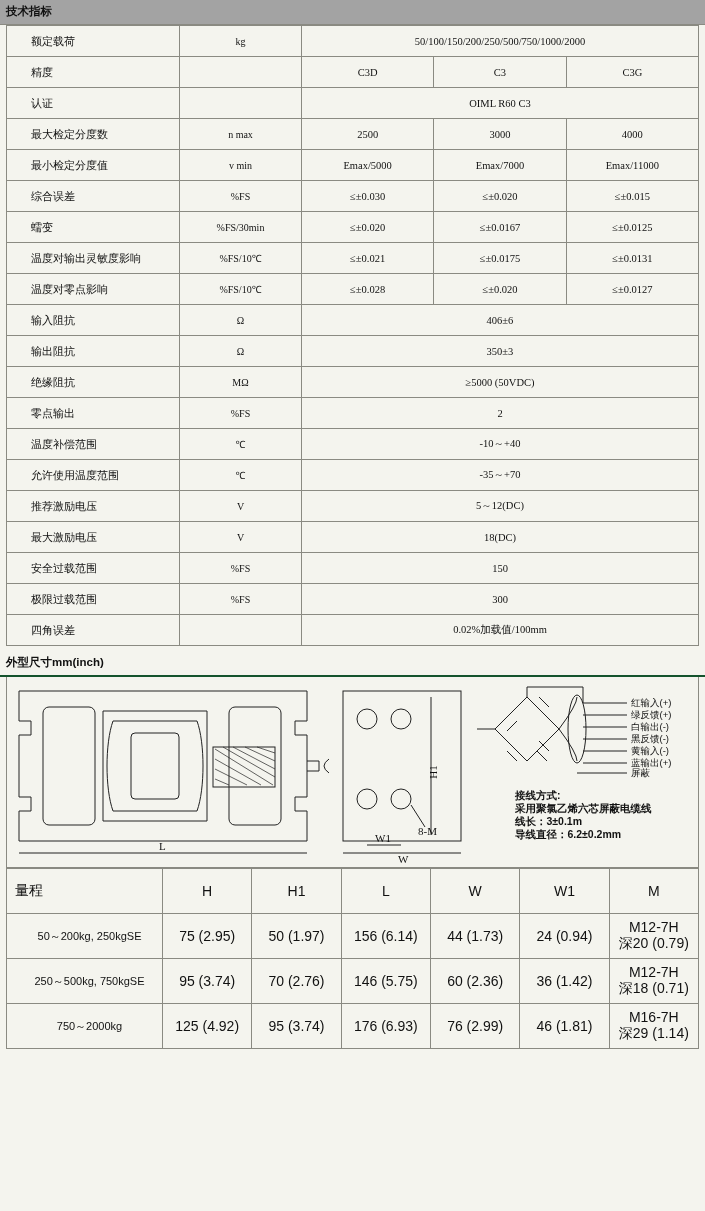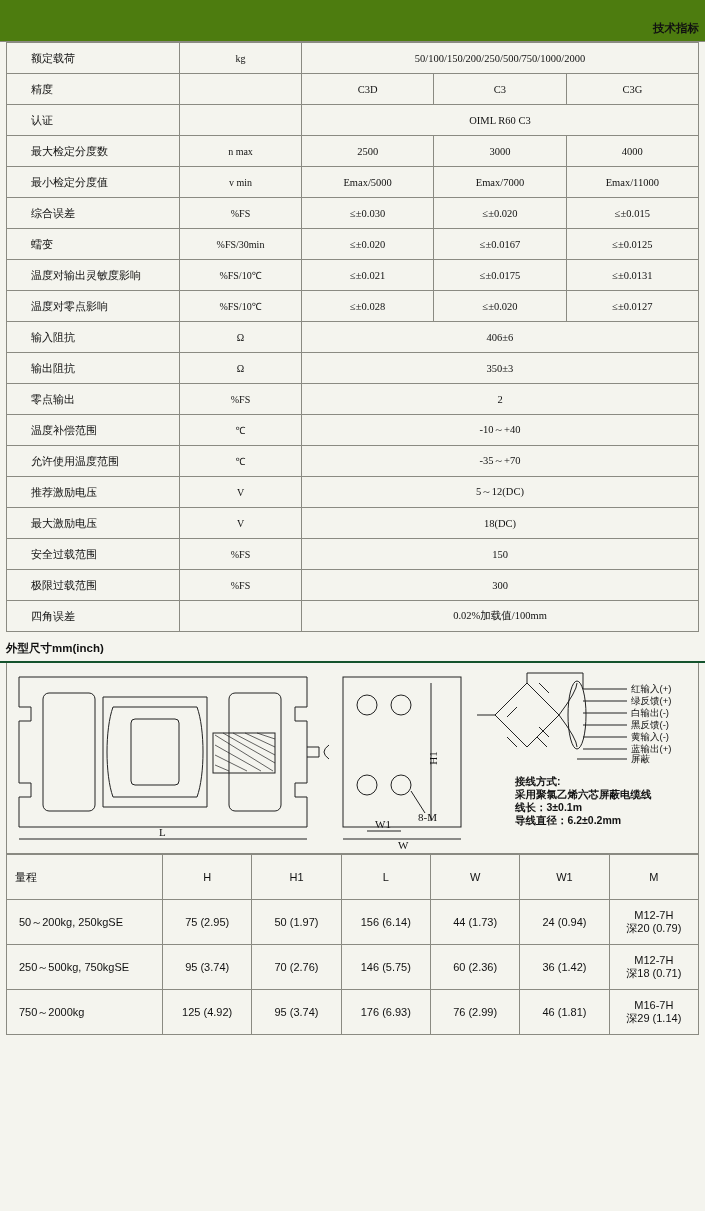--- a/index.html
+++ b/index.html
@@ -7,24 +7,23 @@
     width:705px; min-height:1211px;
     background:#f4f4ee;
     font-family:"Liberation Sans","DejaVu Sans",sans-serif;
     font-size:11px;
     color:#111;
   }
   .page{width:705px;position:relative;padding:0;}
   .section-title{
     font-weight:bold;
     font-size:11.5px;
-    padding:21px 6px 5px 6px;
+    padding:4px 6px 5px 6px;
     border-bottom:1px solid #8a8a82;
-    background:#4d7c0f;
-    text-align:right;
+    background:#a3a3a3;
   }
   table.spec{
     border-collapse:collapse;
     width:693px;
     margin:0 6px;
     background:#f4f4ee;
     table-layout:fixed;
   }
   table.spec td{
     border:1px solid #8a8a82;
@@ -65,27 +64,27 @@
   table.dims{
     border-collapse:collapse;
     width:693px;
     margin:0 6px 10px 6px;
     table-layout:fixed;
   }
   table.dims td,table.dims th{
     border:1px solid #8a8a82;
     text-align:center;
     vertical-align:middle;
-    font-size:11px;
+    font-size:14px;
     height:40px;
     font-weight:normal;
     padding:2px;
   }
   table.dims td.range{
-    text-align:left;padding-left:12px;width:145px;font-size:11px;
+    text-align:center;padding-left:12px;width:145px;font-size:11px;
   }
   table.dims th.range{text-align:left;padding-left:8px;width:145px;}
 </style>
 </head>
 <body>
 
 <div class="page">
 
   <div class="section-title">技术指标</div>
 
@@ -152,20 +151,25 @@
         </tr>
         <tr>
           <td class="lbl">输入阻抗</td>
           <td class="unit">Ω</td>
           <td colspan="3" class="mono-ish">406±6</td>
         </tr>
         <tr>
           <td class="lbl">输出阻抗</td>
           <td class="unit">Ω</td>
           <td colspan="3" class="mono-ish">350±3</td>
+        </tr>
+        <tr>
+          <td class="lbl">绝缘阻抗</td>
+          <td class="unit">MΩ</td>
+          <td colspan="3" class="mono-ish">≥5000 (50VDC)</td>
         </tr>
         <tr>
           <td class="lbl">零点输出</td>
           <td class="unit">%FS</td>
           <td colspan="3" class="mono-ish">2</td>
         </tr>
         <tr>
           <td class="lbl">温度补偿范围</td>
           <td class="unit">℃</td>
           <td colspan="3" class="mono-ish">-10～+40</td>

